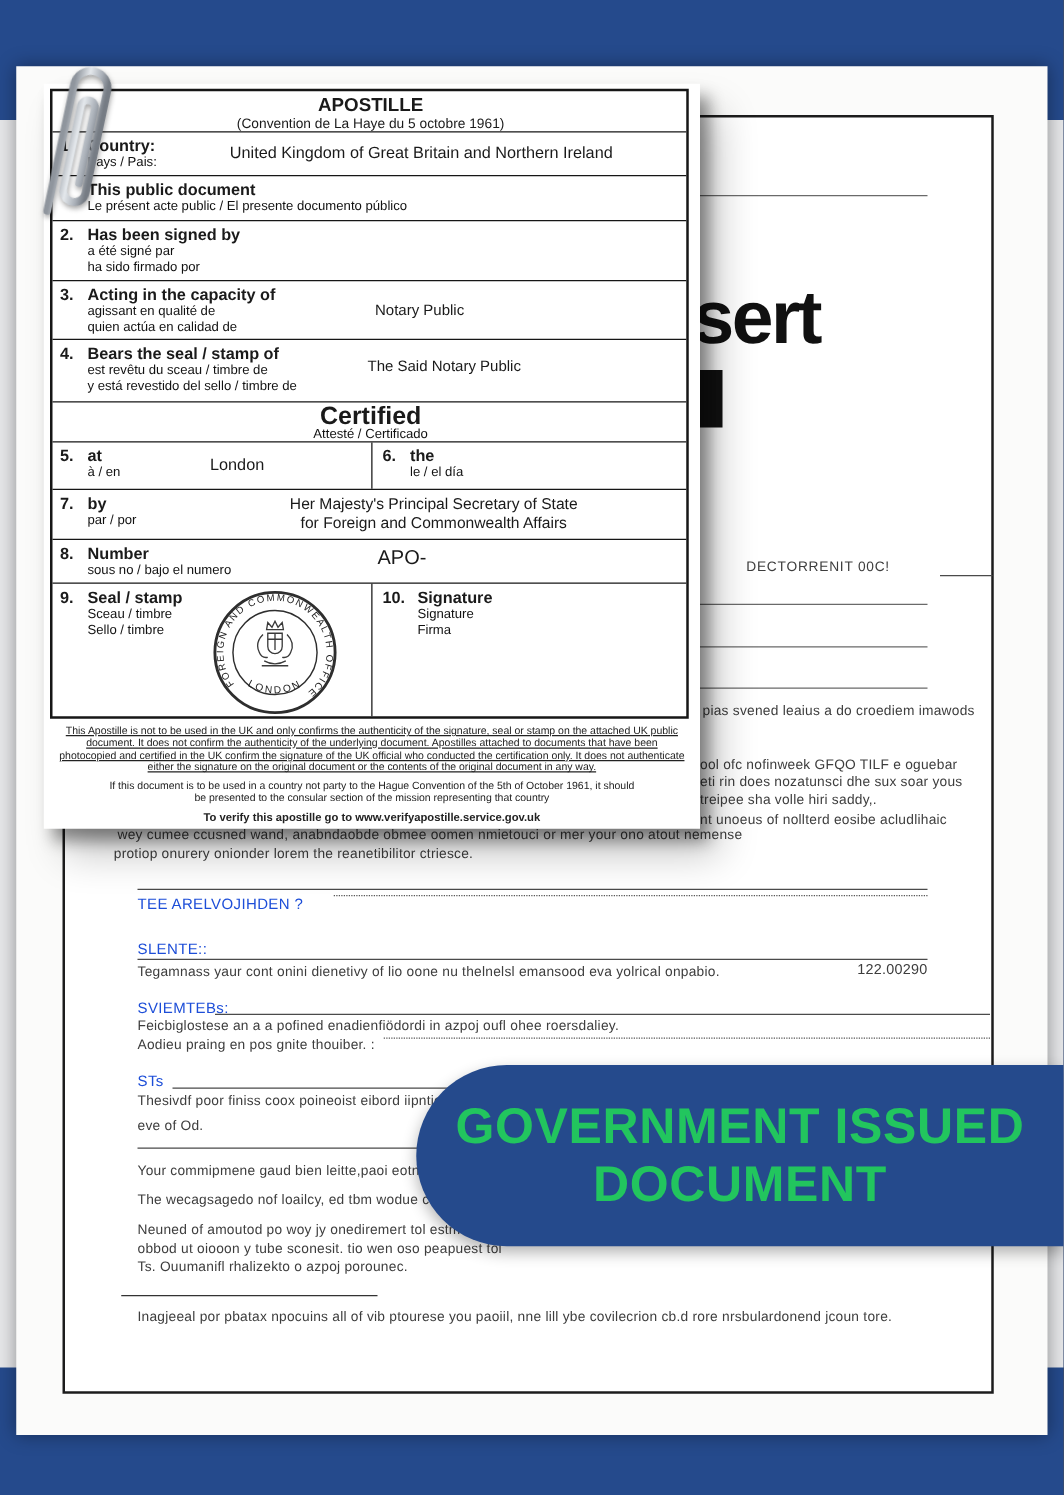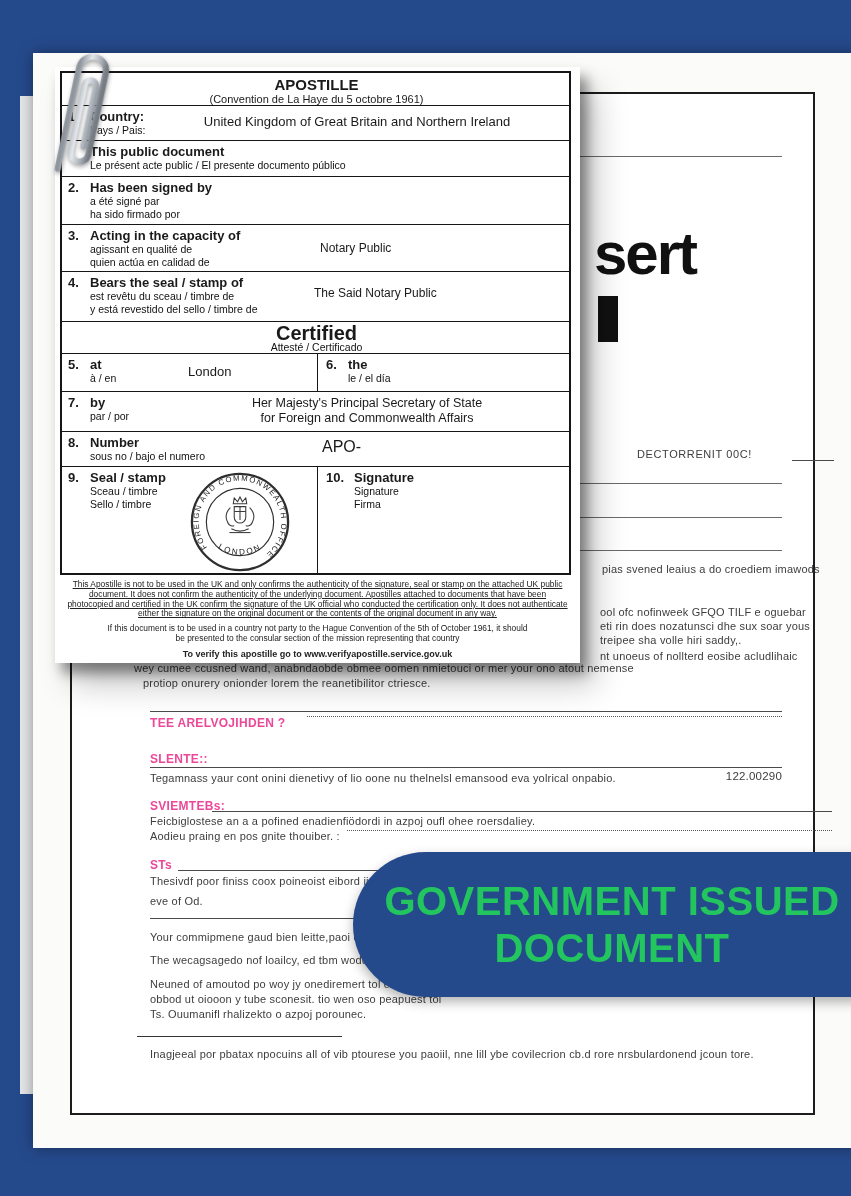--- a/index.html
+++ b/index.html
@@ -2,33 +2,33 @@
 <html><head>
 <meta charset="utf-8">
 <style>
   html,body{margin:0;padding:0;background:#444;}
   .canvas{
     position:relative;width:851px;height:1196px;overflow:hidden;
     background:#254a8c;
     font-family:"Liberation Sans","DejaVu Sans",sans-serif;
     color:#1a1a1a;
   }
-  .abs{position:absolute;margin-left:20px;}
+  .abs{position:absolute;}
   
   .gray-sheet{left:0;top:96px;width:851px;height:998px;background:#e6e7e9;}
   .white-sheet{left:13px;top:53px;width:825px;height:1095px;background:#fbfbfa;
     box-shadow:0 0 14px rgba(0,0,0,.38);}
   
   .doc-page{left:50px;top:92px;width:745px;height:1023px;background:#ffffff;
     border:2px solid #1c1c1c;box-sizing:border-box;}
   .rule{border-top:1.5px solid #4a4a4a;height:0;}
   .rule-thin{border-top:1px solid #6a6a6a;height:0;}
   .dotline{border-bottom:1.6px dotted #555;height:0;}
   .garble{font-size:11px;color:#3d3d3d;letter-spacing:.2px;white-space:nowrap;}
-  .garble-b{font-size:12px;font-weight:bold;color:#ec4899;letter-spacing:.3px;white-space:nowrap;}
+  .garble-b{font-size:12px;font-weight:normal;color:#1d4ed8;letter-spacing:.3px;white-space:nowrap;}
   .big-frag{font-size:60px;font-weight:700;letter-spacing:-2px;color:#111;line-height:1;}
   .big-bar{background:#111;}
   
   .apostille{left:35px;top:67px;width:525px;height:596px;background:#ffffff;
     box-shadow:7px 10px 12px rgba(0,0,0,.42),16px 22px 30px rgba(0,0,0,.22);}
   .ap-table{position:absolute;left:5px;top:4px;width:511px;border:2px solid #161616;
     box-sizing:border-box;background:#fff;}
   .row{position:relative;border-bottom:1.5px solid #161616;box-sizing:border-box;
     display:flex;padding:3px 4px 0 6px;}
   .row:last-child{border-bottom:none;}
@@ -76,21 +76,21 @@
     <div class="abs rule-thin" style="left:250px;top:423px;width:440px;"></div>
     <div class="abs rule-thin" style="left:250px;top:456px;width:440px;"></div>
 
     <div class="abs garble" style="left:510px;top:469px;">pias svened leaius a do croediem imawods</div>
     <div class="abs garble" style="left:508px;top:512px;">ool ofc nofinweek GFQO TILF e oguebar</div>
     <div class="abs garble" style="left:508px;top:526px;">eti rin does nozatunsci dhe sux soar yous</div>
     <div class="abs garble" style="left:508px;top:540px;">treipee sha volle hiri saddy,.</div>
     <div class="abs garble" style="left:508px;top:556px;">nt unoeus of nollterd eosibe acludlihaic</div>
 
     <div class="abs garble" style="left:42px;top:568px;">wey cumee ccusned wand, anabndaobde obmee oomen nmietouci or mer your ono atout nemense</div>
-    <div class="abs garble" style="left:51px;top:583px;">protiop onurery onionder lorem the reanetibilitor ctriesce.</div>
+    <div class="abs garble" style="left:39px;top:583px;">protiop onurery onionder lorem the reanetibilitor ctriesce.</div>
 
     <div class="abs rule" style="left:58px;top:617px;width:632px;"></div>
     <div class="abs garble-b" style="left:58px;top:622px;">TEE ARELVOJIHDEN ?</div>
     <div class="abs dotline" style="left:215px;top:622px;width:475px;"></div>
 
     <div class="abs garble-b" style="left:58px;top:658px;">SLENTE::</div>
     <div class="abs rule" style="left:58px;top:673px;width:632px;"></div>
     <div class="abs garble" style="left:58px;top:678px;">Tegamnass yaur cont onini dienetivy of lio oone nu thelnelsl emansood eva yolrical onpabio.</div>
     <div class="abs garble" style="left:540px;top:676px;width:150px;text-align:right;font-size:11.5px;">122.00290</div>
 

